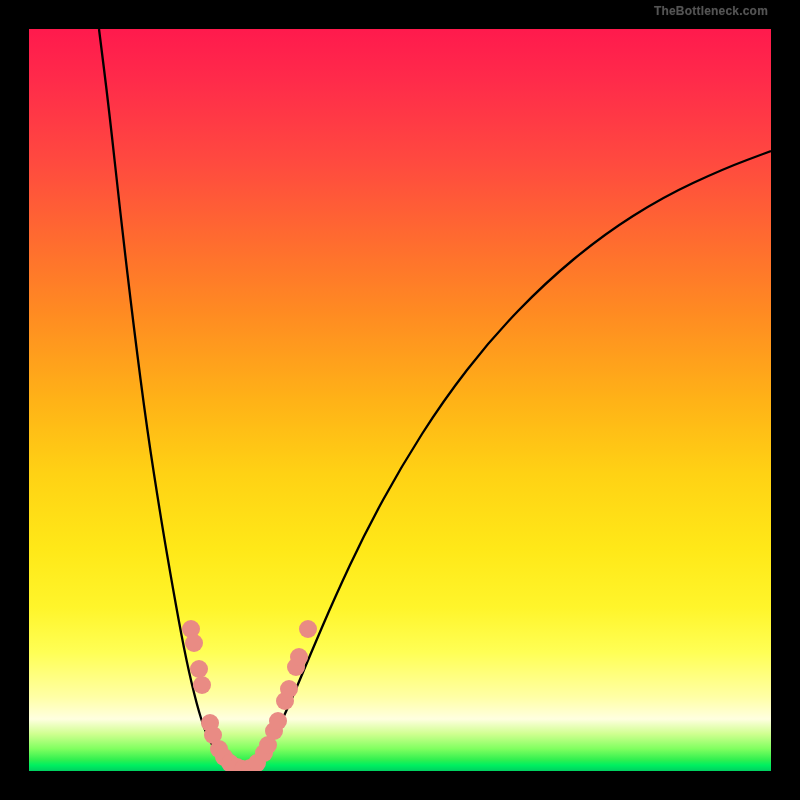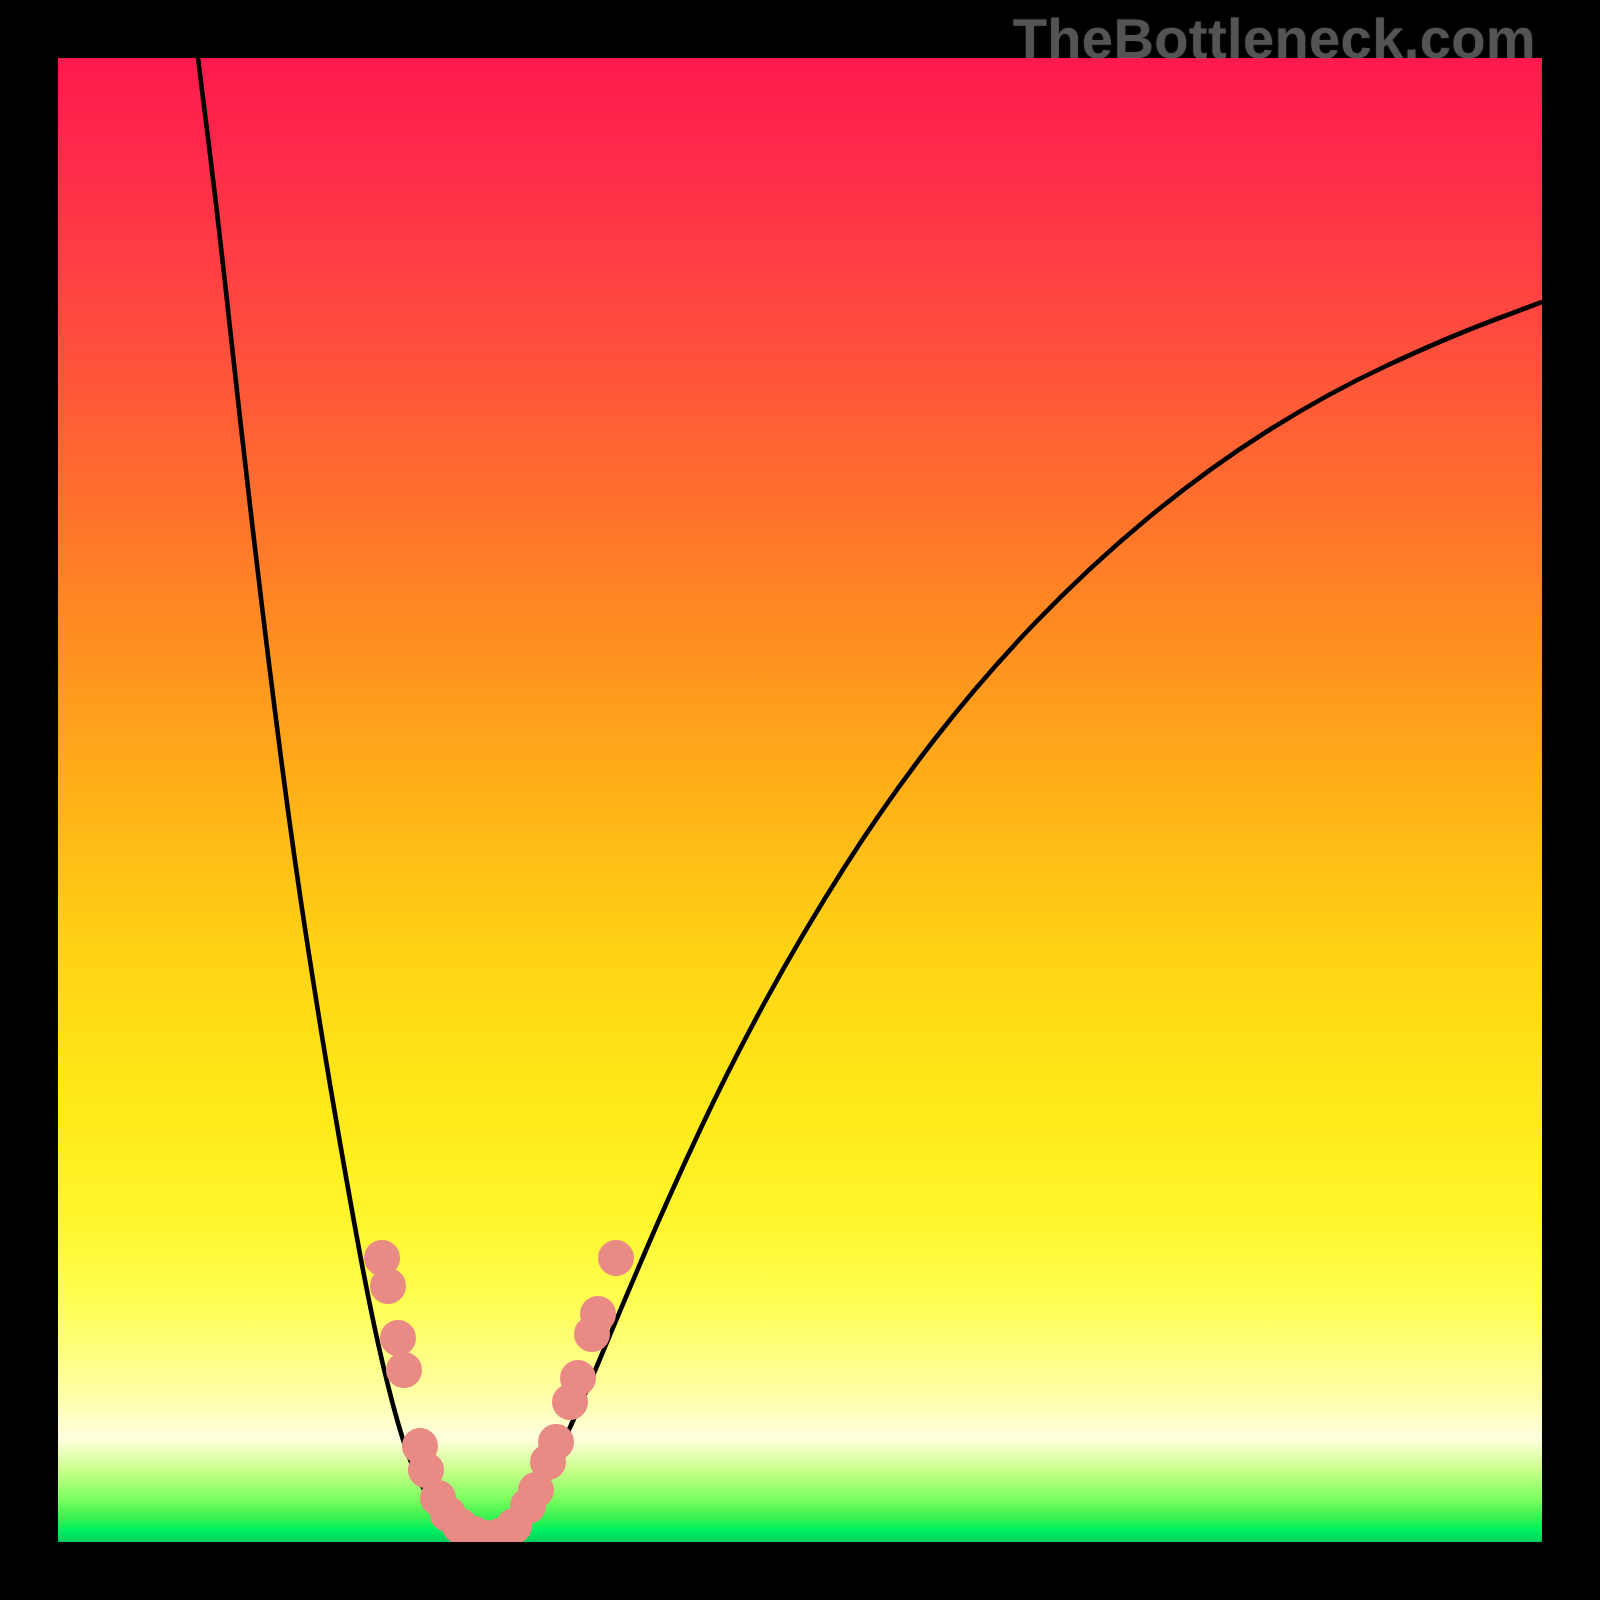--- a/index.html
+++ b/index.html
@@ -51,21 +51,21 @@
       #30f050 98.5%,
       #00f060 99.2%,
       #00d060 100%
     );
   }
   .watermark {
     position: absolute;
     top: 4px;
     right: 32px;
     font-family: Arial, Helvetica, sans-serif;
-    font-size: 28px;
+    font-size: 12px;
     font-weight: 600;
     color: #545454;
     letter-spacing: 0.2px;
     text-shadow: 0 0 1px rgba(255,255,255,0.15);
     user-select: none;
   }
   svg.curves {
     position: absolute;
     left: 0;
     top: 0;

